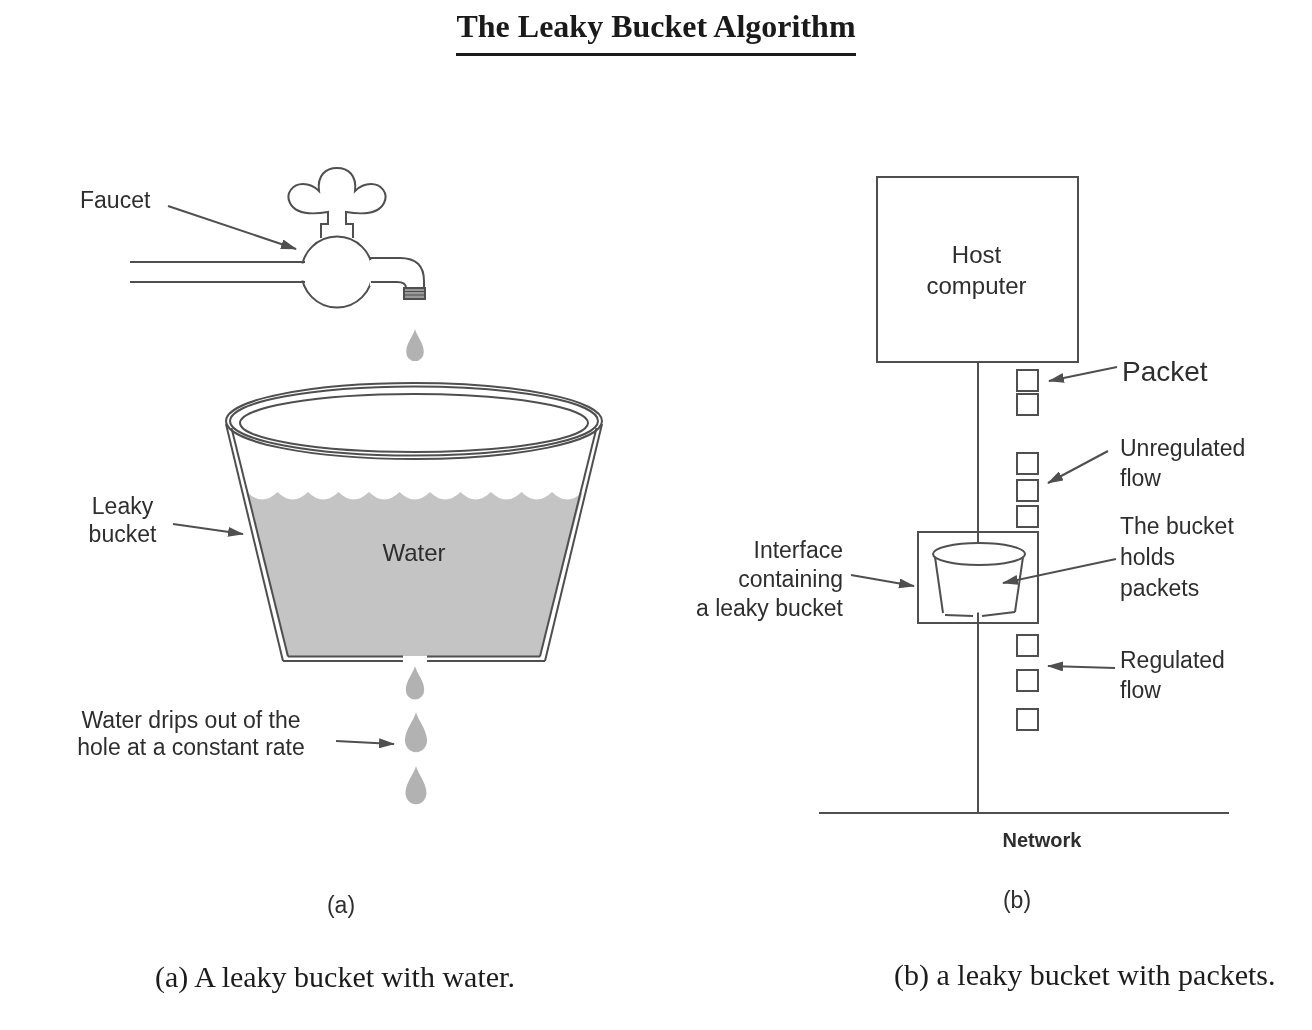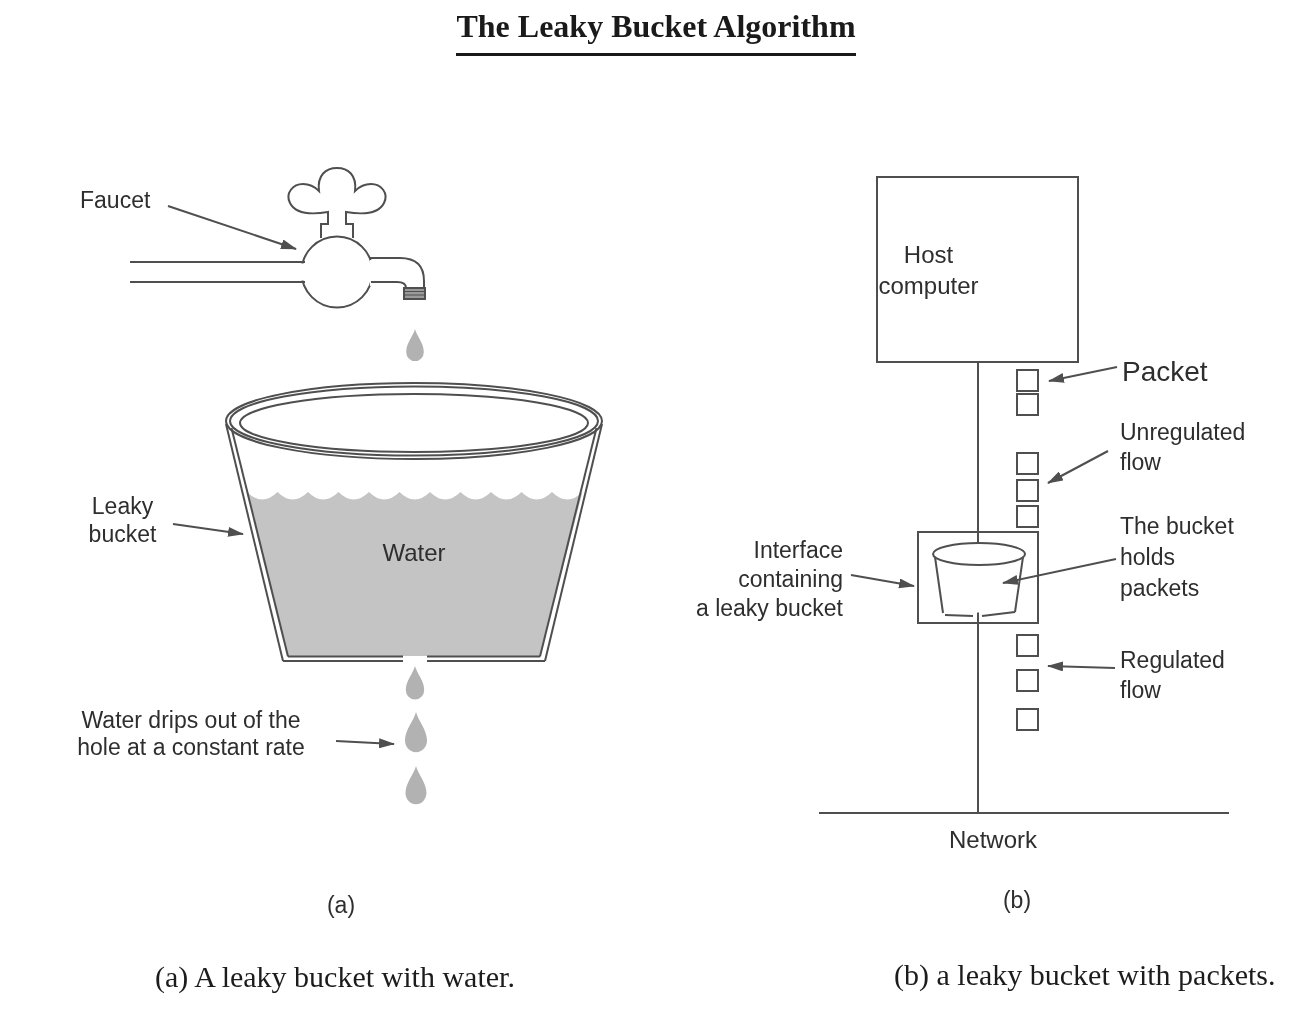--- a/index.html
+++ b/index.html
@@ -158,29 +158,29 @@
 
   <div class="lbl" style="left:80px;top:186px;">Faucet</div>
   <div class="lbl ctr" style="left:70px;top:492px;width:105px;">Leaky
 bucket</div>
   <div class="lbl ctr" style="left:339px;top:539px;width:150px;font-size:24px;">Water</div>
   <div class="lbl ctr" style="left:52px;top:707px;width:278px;line-height:27px;">Water drips out of the
 hole at a constant rate</div>
   <div class="lbl ctr" style="left:316px;top:891px;width:50px;">(a)</div>
   <div class="caption" style="left:155px;top:960px;">(a) A leaky bucket with water.</div>
 
-  <div class="lbl ctr" style="left:829px;top:239px;width:199px;font-size:24px;line-height:31px;">Host
+  <div class="lbl ctr" style="left:877px;top:239px;width:199px;font-size:24px;line-height:31px;">Host
 computer</div>
   <div class="lbl" style="left:1122px;top:358px;font-size:28px;">Packet</div>
-  <div class="lbl" style="left:1120px;top:417px;line-height:30px;">Unregulated
+  <div class="lbl" style="left:1120px;top:433px;line-height:30px;">Unregulated
 flow</div>
   <div class="lbl" style="left:1120px;top:511px;line-height:31px;">The bucket
 holds
 packets</div>
   <div class="lbl rt" style="left:680px;top:536px;width:163px;line-height:29px;">Interface
 containing
 a leaky bucket</div>
   <div class="lbl" style="left:1120px;top:645px;line-height:30px;">Regulated
 flow</div>
-  <div class="lbl ctr" style="left:923px;top:826px;width:140px;font-size:24px;">Network</div>
+  <div class="lbl ctr" style="left:972px;top:826px;width:140px;font-size:20px;font-weight:bold;">Network</div>
   <div class="lbl ctr" style="left:992px;top:886px;width:50px;">(b)</div>
   <div class="caption" style="left:872px;top:958px;margin-left:22px;">(b) a leaky bucket with packets.</div>
 </div>
 
 </body></html>

